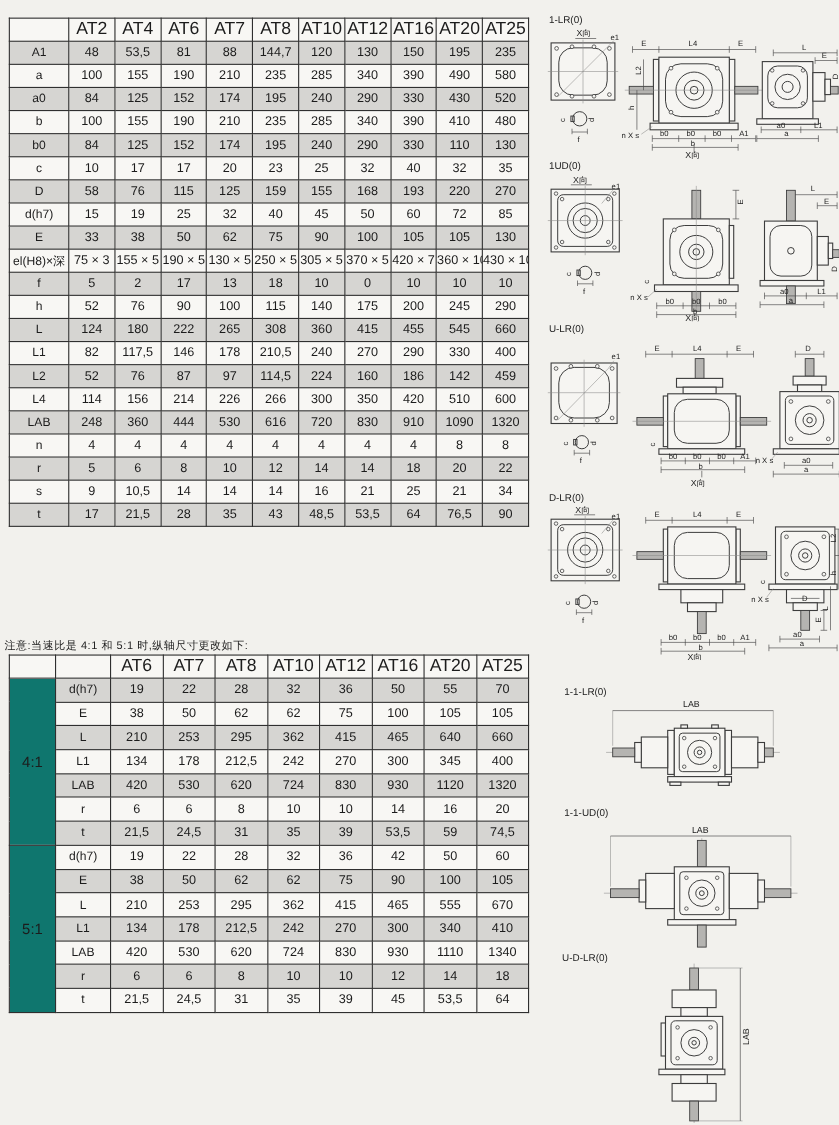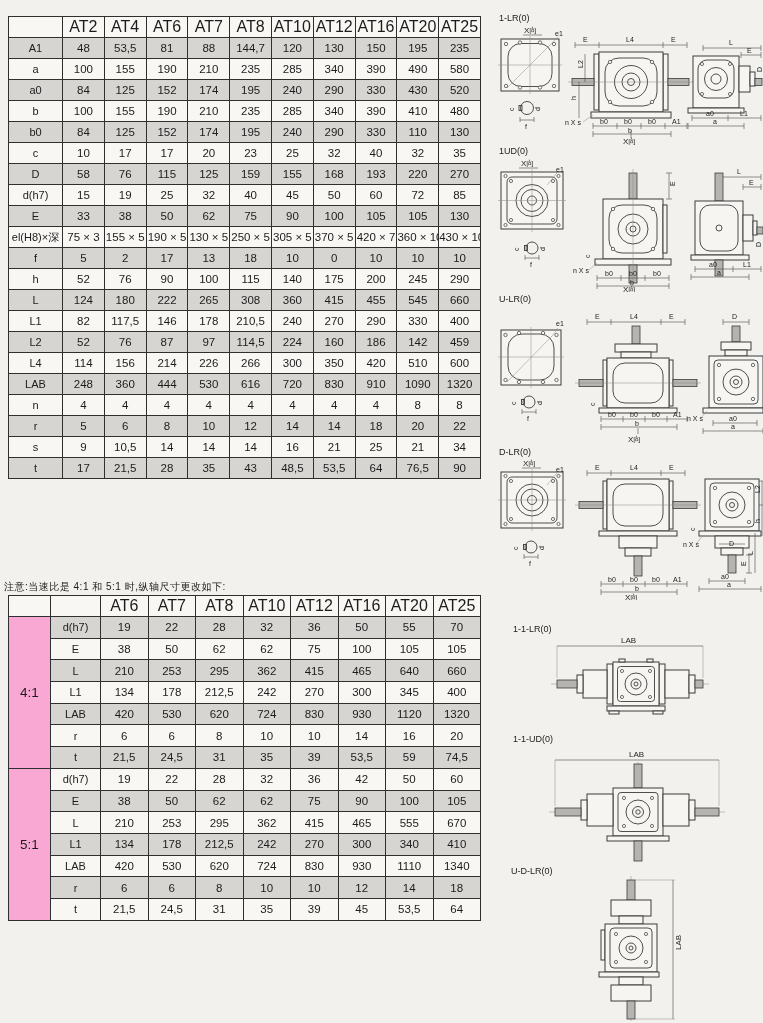--- a/index.html
+++ b/index.html
@@ -8,21 +8,21 @@
   table{position:absolute;border-collapse:collapse;table-layout:fixed;}
   td,th{border:1px solid #2f2f2f;text-align:center;vertical-align:middle;
         font-size:11.5px;font-weight:normal;height:20px;padding:0;
         background:#f8f7f4;white-space:nowrap;overflow:hidden;}
   th{font-size:16px;}
   td.sh{background:#d6d5d2;}
   td.rowlabel{font-size:11px;}
   #table1{left:8px;top:16px;width:472px;border:1.5px solid #222;}
   #table2{left:8px;top:595px;width:472px;border:1.5px solid #222;}
   #table2 td{height:20.7px;}
-  td.ratio{font-size:13.5px;background:#f9a8d4;}
+  td.ratio{font-size:13.5px;background:#0f766e;}
   #note{position:absolute;left:4px;top:564px;font-size:10px;font-weight:normal;
         letter-spacing:0.5px;margin-top:16px;}
   .dwg{position:absolute;left:495px;}
   svg text{font-family:"Liberation Sans",sans-serif;font-size:7px;fill:#222;}
   svg text.t9{font-size:9px;}
   svg text.t8{font-size:8px;}
   .ln{stroke:#3c3c3c;stroke-width:1;fill:#f6f5f2;}
   .nf{stroke:#3c3c3c;stroke-width:0.9;fill:none;}
   .sh2{stroke:#3c3c3c;stroke-width:0.8;fill:#b5b4b1;}
   .dim{stroke:#4a4a4a;stroke-width:0.6;fill:none;}

